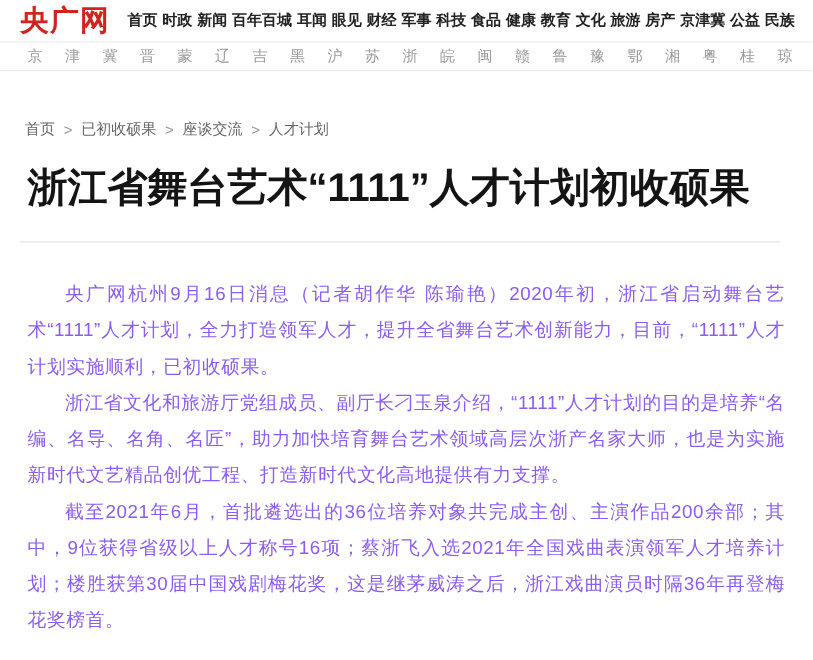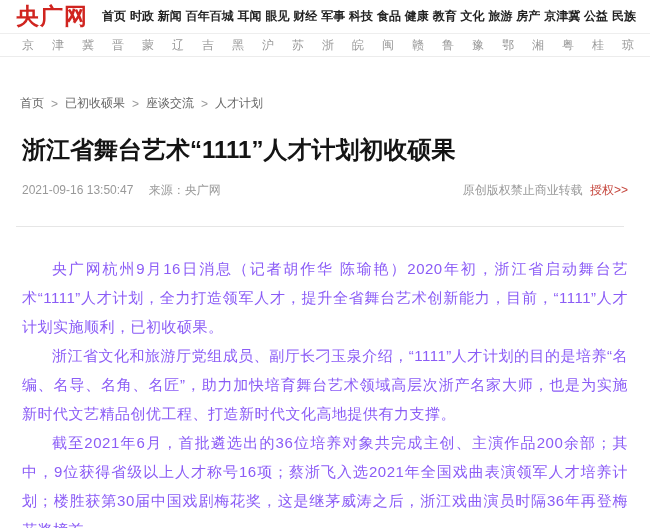--- a/index.html
+++ b/index.html
@@ -21,21 +21,21 @@
   .provbar li { font-size:12px; color:#999; cursor:pointer; flex:0 0 auto; padding-right:18px; }
 
   
   .breadcrumb { display:flex; align-items:center; margin:38px 0 0 20px; list-style:none; }
   .breadcrumb li { display:flex; align-items:center; font-size:12px; color:#666; cursor:pointer; }
   .breadcrumb .sep { margin:0 7px; color:#999; cursor:default; }
   .breadcrumb li:last-child .sep { display:none; }
 
   
   .article { padding:0 22px; }
-  .title { margin-top:22px; font-size:24px; line-height:32px; font-weight:bold; color:#141414; }
+  .title { margin-top:22px; font-size:32px; line-height:32px; font-weight:bold; color:#141414; }
   .meta { display:flex; justify-content:space-between; align-items:baseline; margin-top:16px; }
   .meta-left { font-size:12px; color:#999; }
   .meta-left .src-label { margin-left:12px; }
   .meta-right { font-size:12px; color:#999; }
   .license { color:#c5453c; margin-left:4px; cursor:pointer; }
   .divider { border-bottom:1px solid #e6e6e6; margin:27px 4px 0 -6px; }
 
   
   .body-text { margin-top:27px; }
   .body-text p { font-size:15px; line-height:29px; color:#8b5cf6; text-indent:2em;
@@ -116,30 +116,20 @@
       <li>
         <span>人才计划</span>
 
       </li>
     </ul>
 </nav>
 
 <main class="article">
   <h1 class="title">浙江省舞台艺术“1111”人才计划初收硕果</h1>
 
-  <div class="meta">
-    <div class="meta-left">
-      <span>2021-09-16 13:50:47</span>
-      <span class="src-label">来源：</span><span>央广网</span>
-    </div>
-    <div class="meta-right">
-      <span>原创版权禁止商业转载</span>
-      <span class="license">授权&gt;&gt;</span>
-    </div>
-  </div>
 
   <div class="divider"></div>
 
   <div class="body-text">
 
   <p>央广网杭州9月16日消息（记者胡作华 陈瑜艳）2020年初，浙江省启动舞台艺术“1111”人才计划，全力打造领军人才，提升全省舞台艺术创新能力，目前，“1111”人才计划实施顺利，已初收硕果。</p>
       <p>浙江省文化和旅游厅党组成员、副厅长刁玉泉介绍，“1111”人才计划的目的是培养“名编、名导、名角、名匠”，助力加快培育舞台艺术领域高层次浙产名家大师，也是为实施新时代文艺精品创优工程、打造新时代文化高地提供有力支撑。</p>
       <p>截至2021年6月，首批遴选出的36位培养对象共完成主创、主演作品200余部；其中，9位获得省级以上人才称号16项；蔡浙飞入选2021年全国戏曲表演领军人才培养计划；楼胜获第30届中国戏剧梅花奖，这是继茅威涛之后，浙江戏曲演员时隔36年再登梅花奖榜首。</p>
     </div>
 </main>

